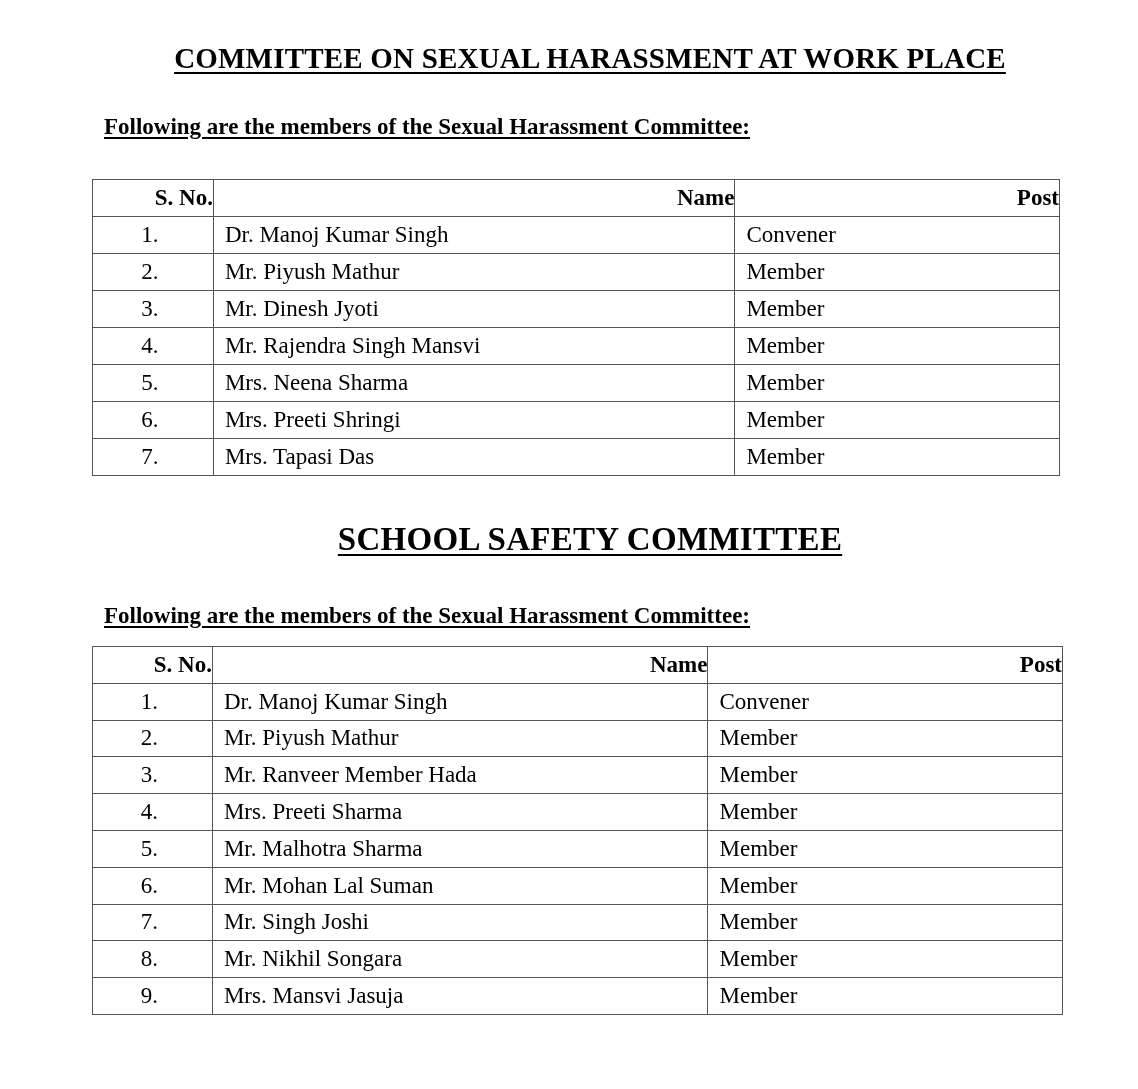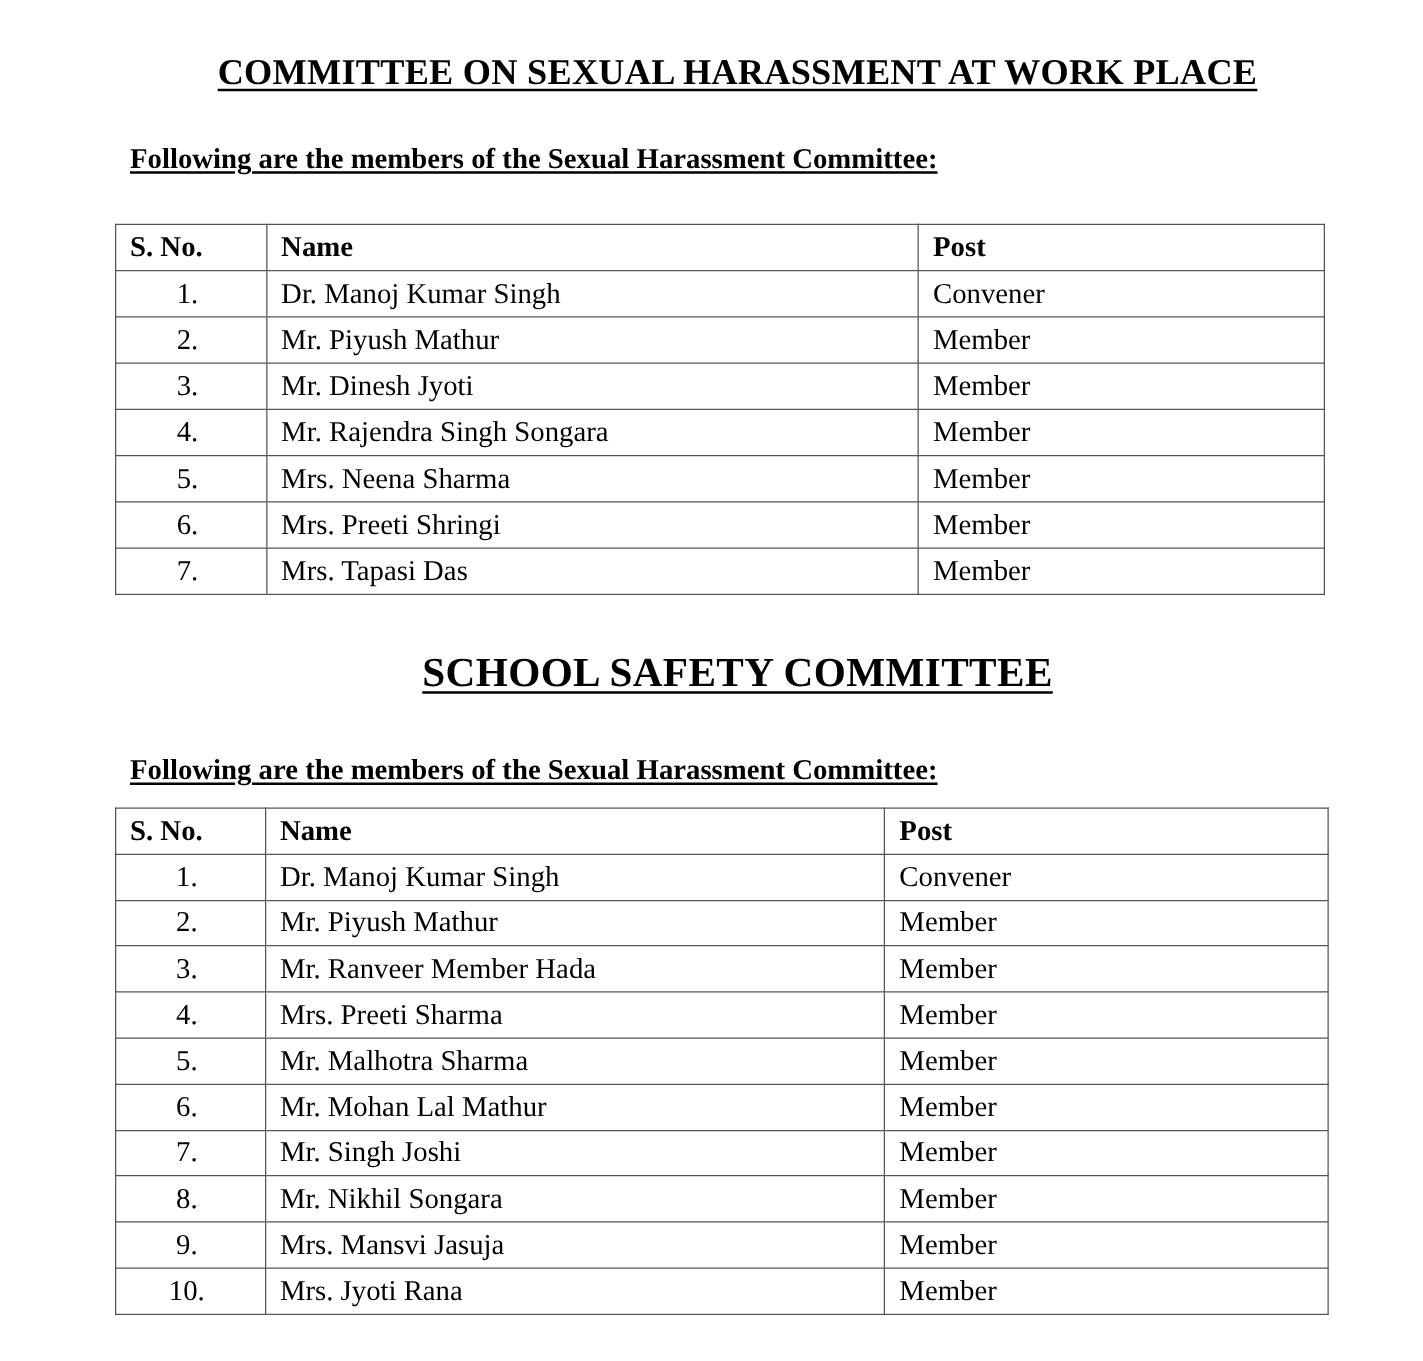--- a/index.html
+++ b/index.html
@@ -11,21 +11,21 @@
   #t1 { top: 42px; font-size: 29px; letter-spacing: 0.2px; }
   #t2 { top: 521px; font-size: 33px; letter-spacing: 0.3px; }
   .subtitle { position: absolute; left: 104px; font-weight: bold; font-size: 23px;
               text-decoration: underline; text-decoration-thickness: 1.5px;
               text-underline-offset: 3px; white-space: nowrap; }
   #s1 { top: 114px; }
   #s2 { top: 603px; }
   table.members { position: absolute; border-collapse: collapse; font-size: 23px; }
   table.members td, table.members th { border: 1.5px solid #555; padding: 0 0 0 11px;
            text-align: left; vertical-align: middle; white-space: nowrap; }
-  table.members th { font-weight: bold; }
+  table.members th { font-weight: bold; text-align: right; }
   table.members td.sno { text-align: center; padding-left: 0; padding-right: 6px; }
   #tbl1 { left: 92px; top: 179px; width: 968px; }
   #tbl1 tr { height: 37px; }
   #tbl1 col.c1 { width: 121px; } #tbl1 col.c2 { width: 522px; } #tbl1 col.c3 { width: 325px; }
   #tbl2 { left: 92px; top: 646px; width: 971px; }
   #tbl2 tr { height: 36.8px; }
   #tbl2 col.c1 { width: 120px; } #tbl2 col.c2 { width: 496px; } #tbl2 col.c3 { width: 355px; }
 </style>
 </head>
 <body>
@@ -57,21 +57,21 @@
         <td>Mr. Piyush Mathur</td>
         <td>Member</td>
       </tr>
       <tr>
         <td class="sno">3.</td>
         <td>Mr. Dinesh Jyoti</td>
         <td>Member</td>
       </tr>
       <tr>
         <td class="sno">4.</td>
-        <td>Mr. Rajendra Singh Songara</td>
+        <td>Mr. Rajendra Singh Mansvi</td>
         <td>Member</td>
       </tr>
       <tr>
         <td class="sno">5.</td>
         <td>Mrs. Neena Sharma</td>
         <td>Member</td>
       </tr>
       <tr>
         <td class="sno">6.</td>
         <td>Mrs. Preeti Shringi</td>
@@ -122,37 +122,32 @@
         <td>Mrs. Preeti Sharma</td>
         <td>Member</td>
       </tr>
       <tr>
         <td class="sno">5.</td>
         <td>Mr. Malhotra Sharma</td>
         <td>Member</td>
       </tr>
       <tr>
         <td class="sno">6.</td>
-        <td>Mr. Mohan Lal Mathur</td>
+        <td>Mr. Mohan Lal Suman</td>
         <td>Member</td>
       </tr>
       <tr>
         <td class="sno">7.</td>
         <td>Mr. Singh Joshi</td>
         <td>Member</td>
       </tr>
       <tr>
         <td class="sno">8.</td>
         <td>Mr. Nikhil Songara</td>
         <td>Member</td>
       </tr>
       <tr>
         <td class="sno">9.</td>
         <td>Mrs. Mansvi Jasuja</td>
         <td>Member</td>
       </tr>
-      <tr>
-        <td class="sno">10.</td>
-        <td>Mrs. Jyoti Rana</td>
-        <td>Member</td>
-      </tr>
     </tbody>
 </table>
 
 </body></html>

